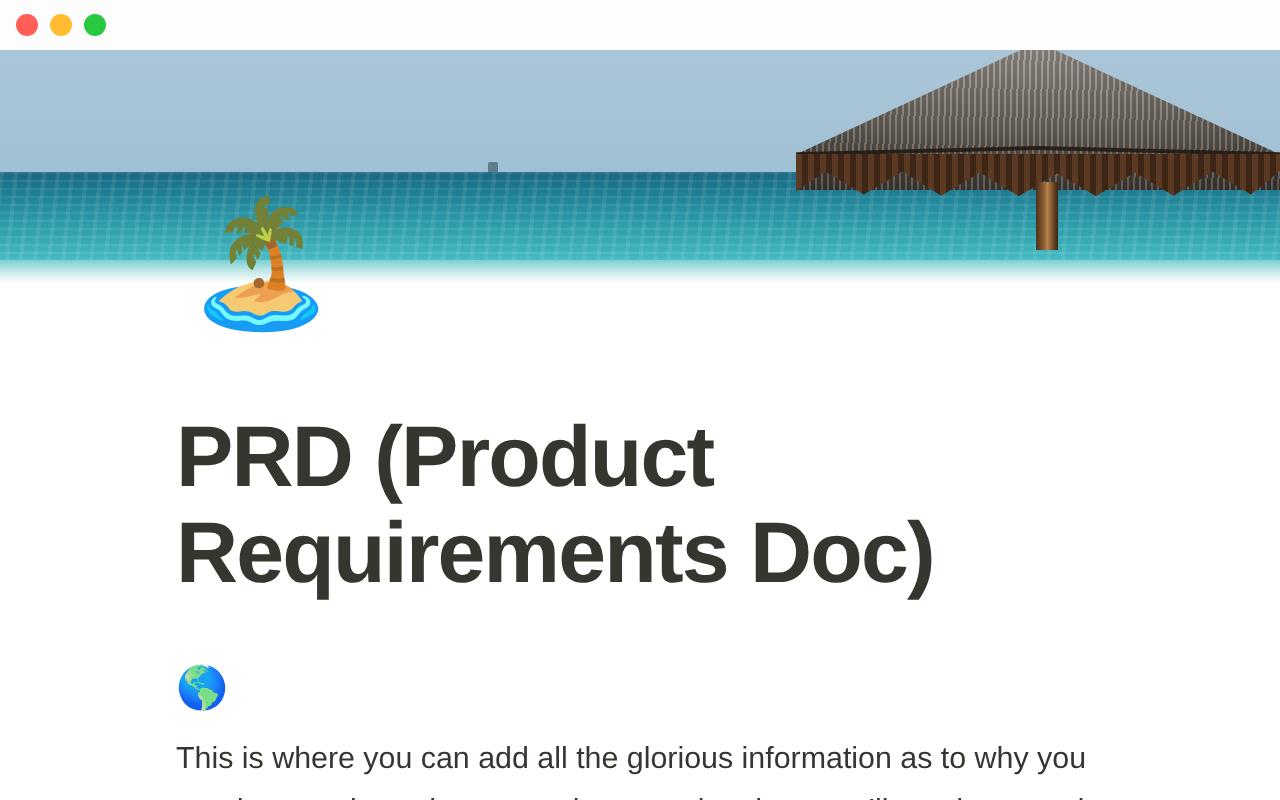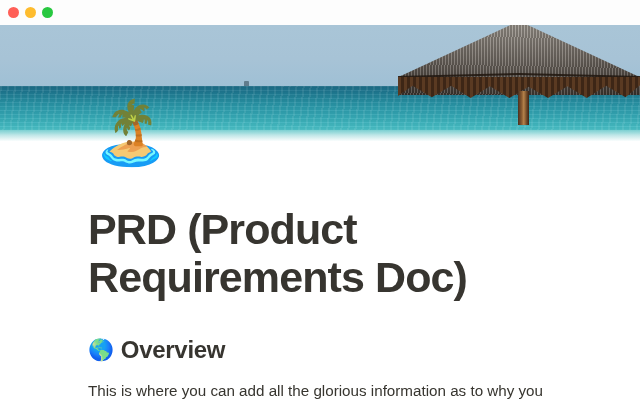--- a/index.html
+++ b/index.html
@@ -230,20 +230,19 @@
   </div>
 
   <div class="page-icon">🏝️</div>
 
   <div class="page-content">
 
     <h1 class="page-title">PRD (Product Requirements Doc)</h1>
 
     <h2 class="section-heading">
       <span class="section-emoji">🌎</span>
-      <span>Overview</span>
     </h2>
 
     <p class="body-paragraph">This is where you can add all the glorious information as to why you need a vacation, where you plan on going, how you’ll get there, and the benefit of</p>
 
   </div>
 
 </div>
 
 </body></html>

